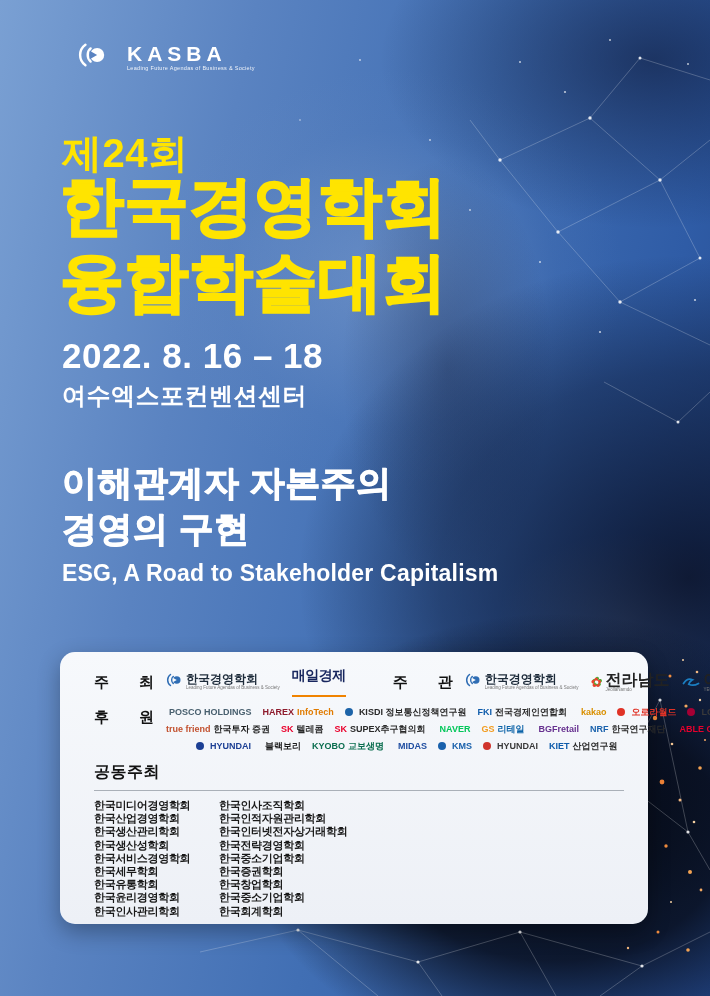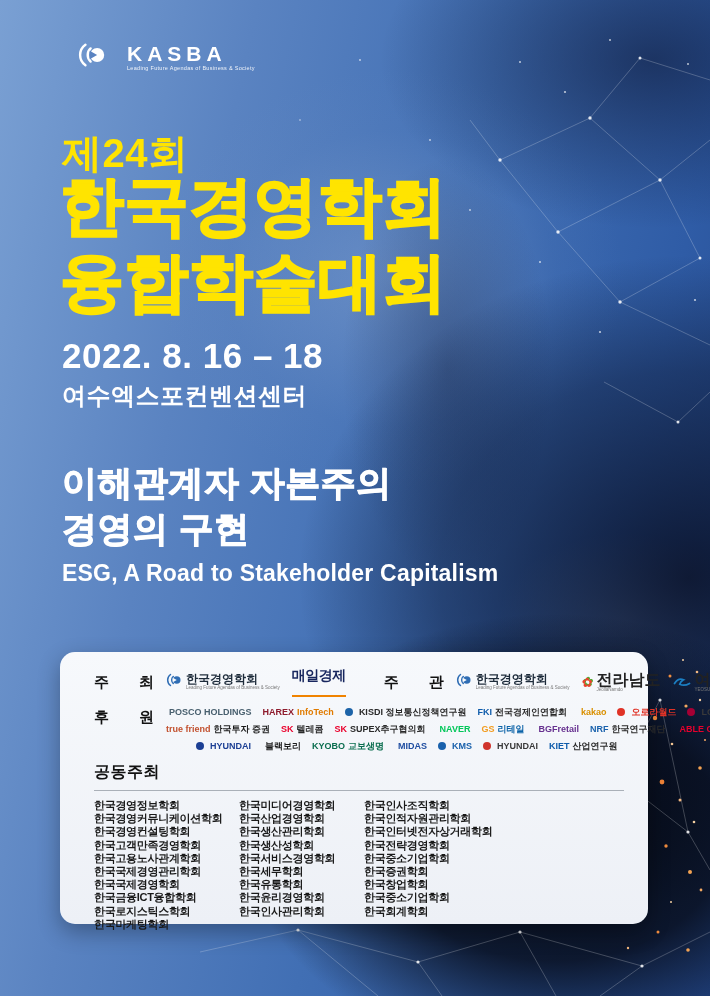--- a/index.html
+++ b/index.html
@@ -41,21 +41,21 @@
     border-radius:15px;box-sizing:border-box;padding:14px 22px 0 34px;
     box-shadow:0 8px 22px rgba(0,0,0,0.30);color:#111;}
   .org-label{font-size:15px;font-weight:800;color:#111;white-space:pre;flex:none;}
   .hosts{display:flex;align-items:center;height:32px;gap:12px;}
   .chip{display:inline-flex;align-items:center;gap:4px;white-space:nowrap;}
   .kba-body,.org-body{display:flex;flex-direction:column;line-height:1.1;}
   .kba-name{font-size:12px;font-weight:800;color:#1d2b3a;}
   .kba-sub,.org-sub{font-size:4.5px;color:#777;}
   .mk{font-size:14px;font-weight:900;color:#17265e;border-bottom:2px solid #f08300;padding-bottom:10px;letter-spacing:-0.5px;}
   .org-name{font-size:16px;font-weight:800;color:#222;}
-  .sup-label{margin-left:26px;}
+  .sup-label{margin-left:35px;}
   .jn-mark{font-size:13px;color:#e8442e;text-shadow:1px -1px 0 #56a832;}
   .ys-mark svg{display:block;}
 
   
   .sponsor{display:flex;margin-top:7px;}
   .sponsor-rows{margin-left:12px;display:flex;flex-direction:column;gap:3px;}
   .s-row{display:flex;align-items:center;gap:11px;height:14px;}
   .s-row.indent{margin-left:30px;}
   .lchip{display:inline-flex;align-items:center;gap:3px;font-size:9px;font-weight:700;white-space:nowrap;color:#333;}
   .logo-dot{width:8px;height:8px;border-radius:50%;display:none;flex:none;}
@@ -356,32 +356,20 @@
             <span class="logo-pre" style="color: rgb(15, 92, 171);">KIET</span>
             <span class="logo-txt" style="color: rgb(42, 42, 42);">산업연구원</span>
           </span>
           </div>
       </div>
     </div>
 
     <div class="cohost-heading">공동주최</div>
     <hr class="cohost-rule">
     <div class="columns">
-      <div class="colB">
-          <div class="society">한국경영정보학회</div>
-          <div class="society">한국경영커뮤니케이션학회</div>
-          <div class="society">한국경영컨설팅학회</div>
-          <div class="society">한국고객만족경영학회</div>
-          <div class="society">한국고용노사관계학회</div>
-          <div class="society">한국국제경영관리학회</div>
-          <div class="society">한국국제경영학회</div>
-          <div class="society">한국금융ICT융합학회</div>
-          <div class="society">한국로지스틱스학회</div>
-          <div class="society">한국마케팅학회</div>
-        </div>
       <div class="colC">
           <div class="society">한국미디어경영학회</div>
           <div class="society">한국산업경영학회</div>
           <div class="society">한국생산관리학회</div>
           <div class="society">한국생산성학회</div>
           <div class="society">한국서비스경영학회</div>
           <div class="society">한국세무학회</div>
           <div class="society">한국유통학회</div>
           <div class="society">한국윤리경영학회</div>
           <div class="society">한국인사관리학회</div>

